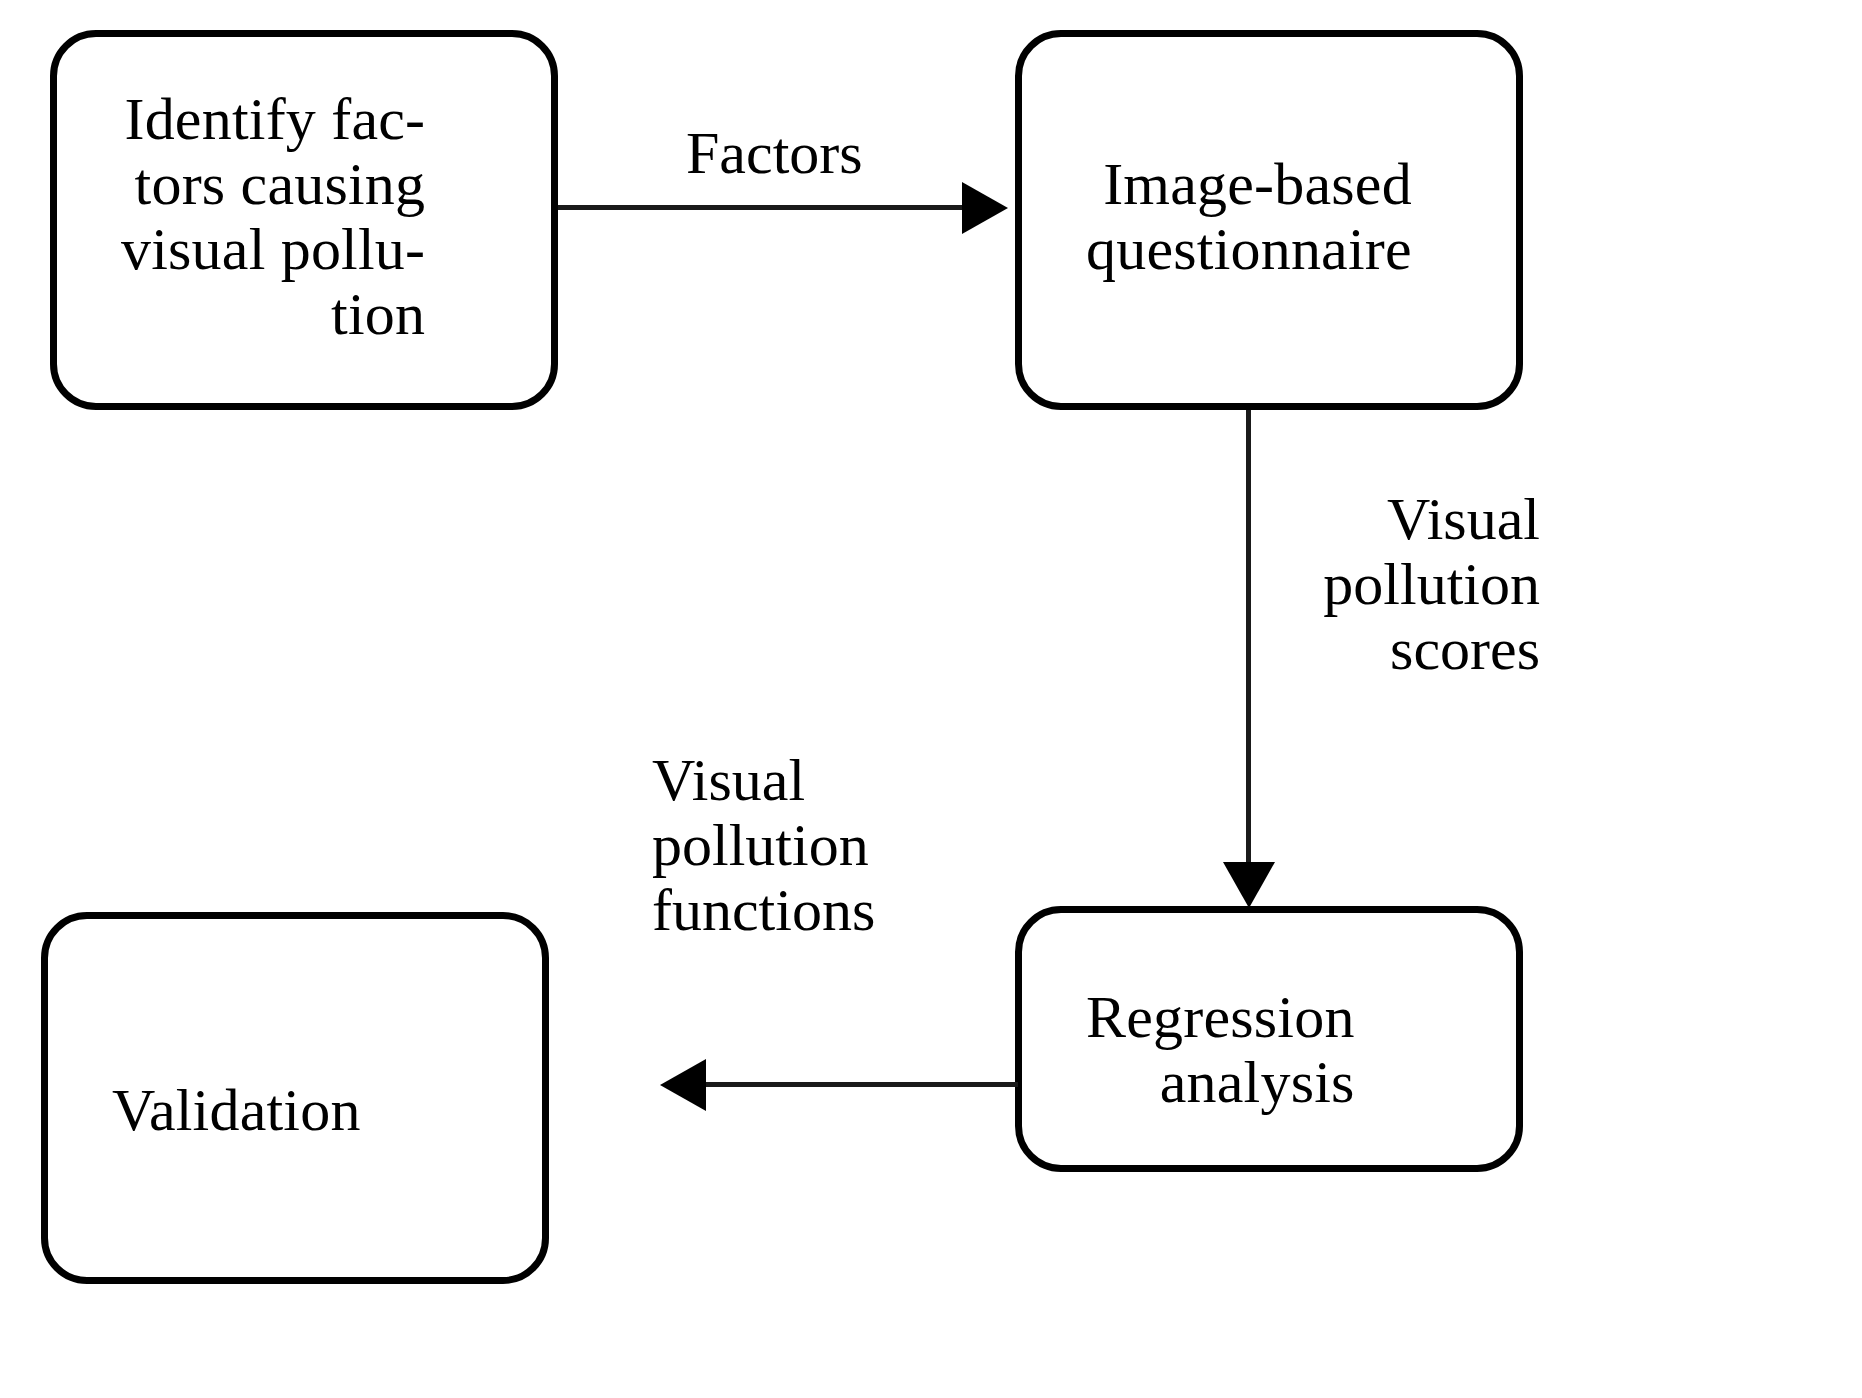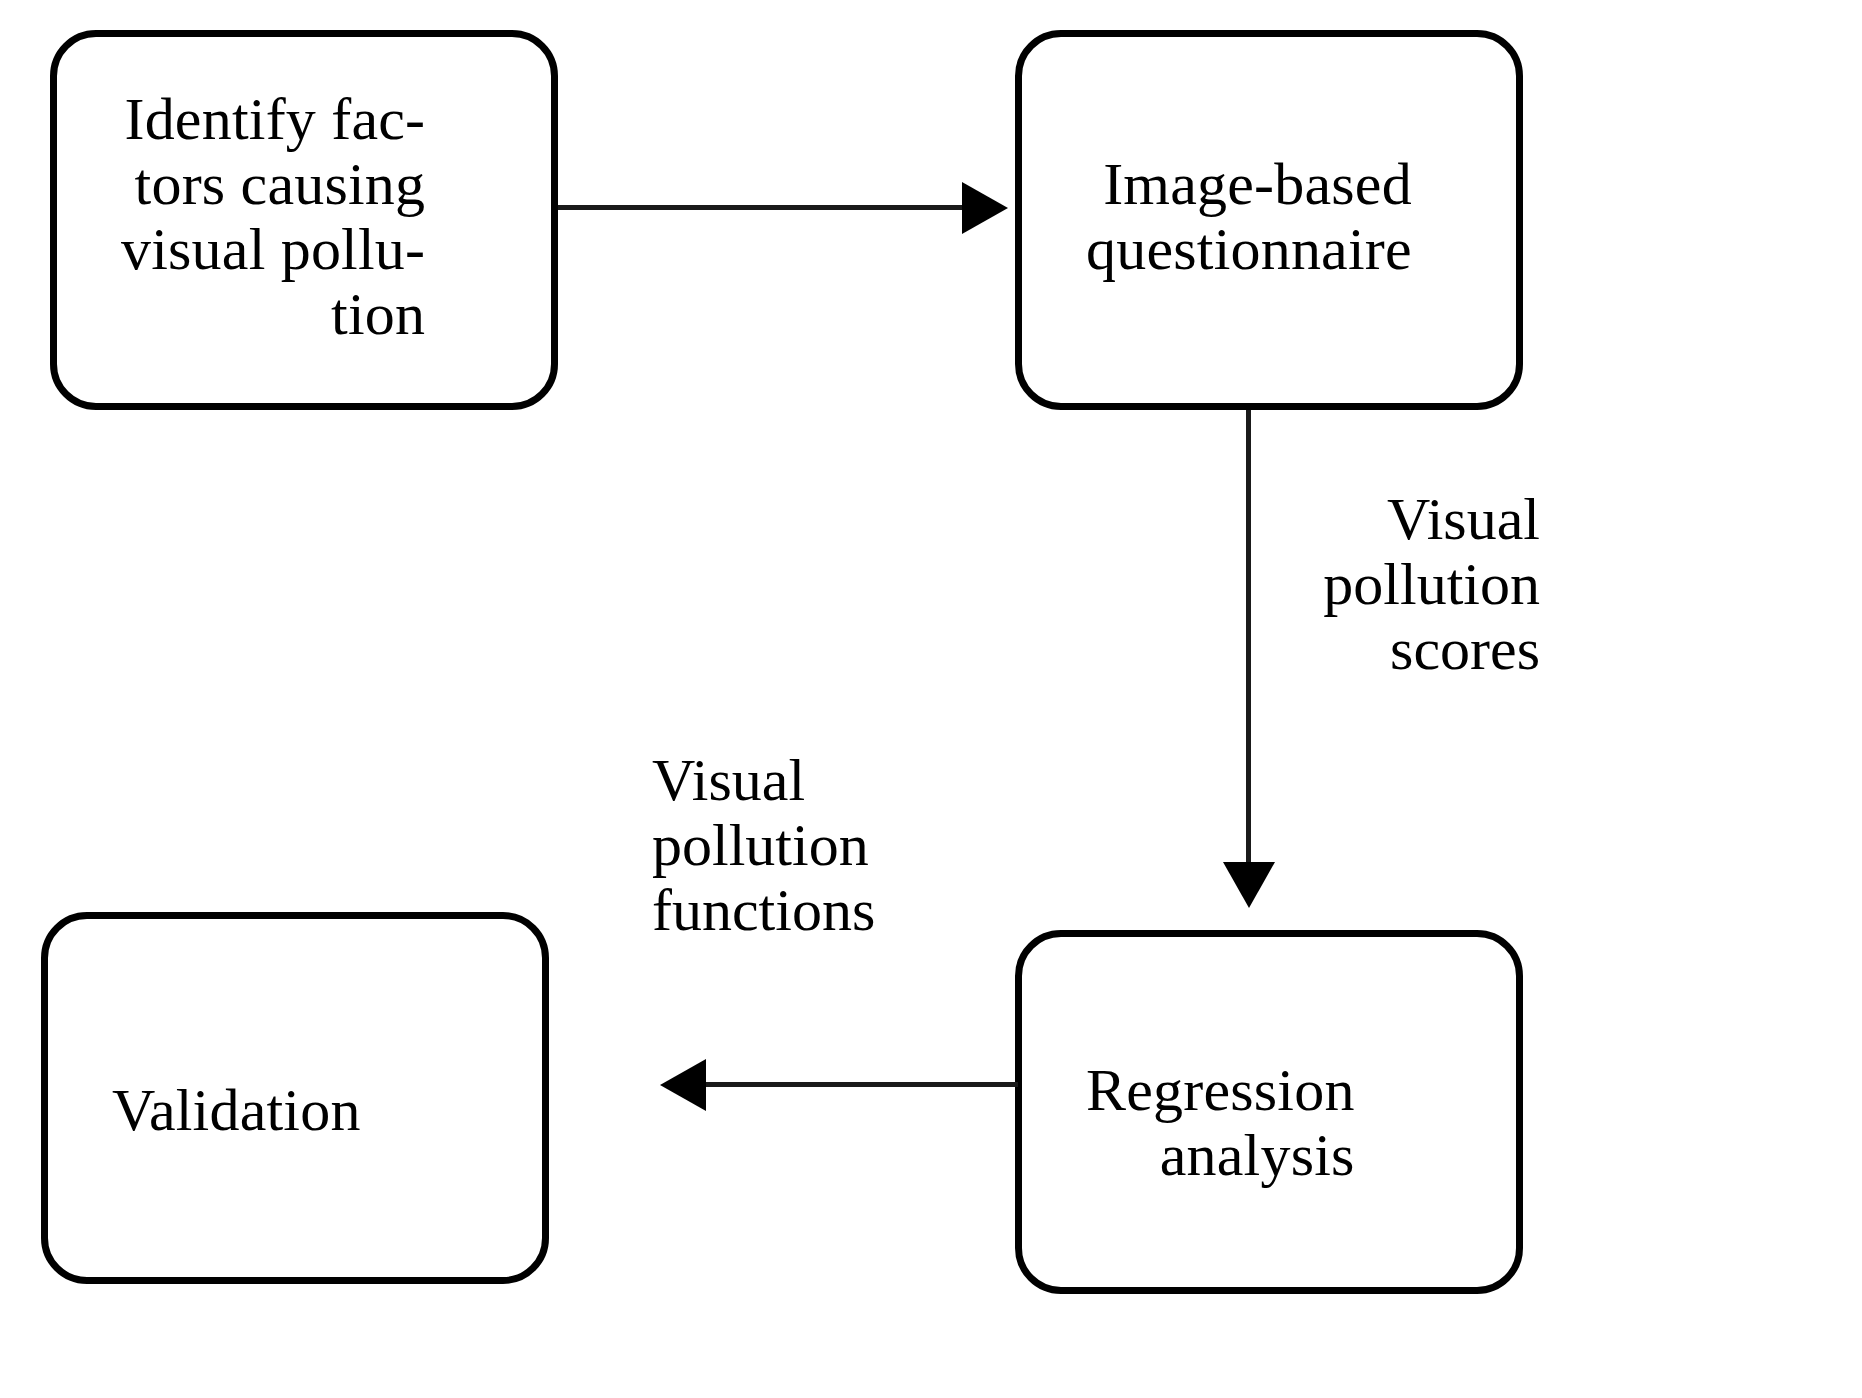--- a/index.html
+++ b/index.html
@@ -51,22 +51,22 @@
   #node-questionnaire .node-label { margin-top: -6px; }
 
   #node-validation {
     left: 41px;  top: 912px;
     width: 508px; height: 372px;
     padding-left: 64px; padding-right: 18px;
   }
   #node-validation .node-label { margin-top: 24px; }
 
   #node-regression {
-    left: 1015px; top: 930px;
-    width: 508px; height: 364px;
+    left: 1015px; top: 906px;
+    width: 508px; height: 266px;
     padding-left: 64px; padding-right: 18px;
   }
   #node-regression .node-label { margin-top: 22px; }
 
   
   .edge-line {
     position: absolute;
     background: #1a1a1a;
   }
   .h-line { height: 5px; }
@@ -151,20 +151,21 @@
     <div class="node-label">Regression
 analysis</div>
   </div>
 
   <div class="node" id="node-validation">
     <div class="node-label">Validation</div>
   </div>
 
   <div class="edge-line h-line" id="edge1-line"></div>
   <div class="arrow-head arrow-right" id="edge1-head"></div>
+  <div id="edge1-label">Factors</div>
 
   <div class="edge-line v-line" id="edge2-line"></div>
   <div class="arrow-head arrow-down" id="edge2-head"></div>
   <div id="edge2-label">Visual
 pollution
 scores</div>
 
   <div class="edge-line h-line" id="edge3-line"></div>
   <div class="arrow-head arrow-left" id="edge3-head"></div>
   <div id="edge3-label">Visual

